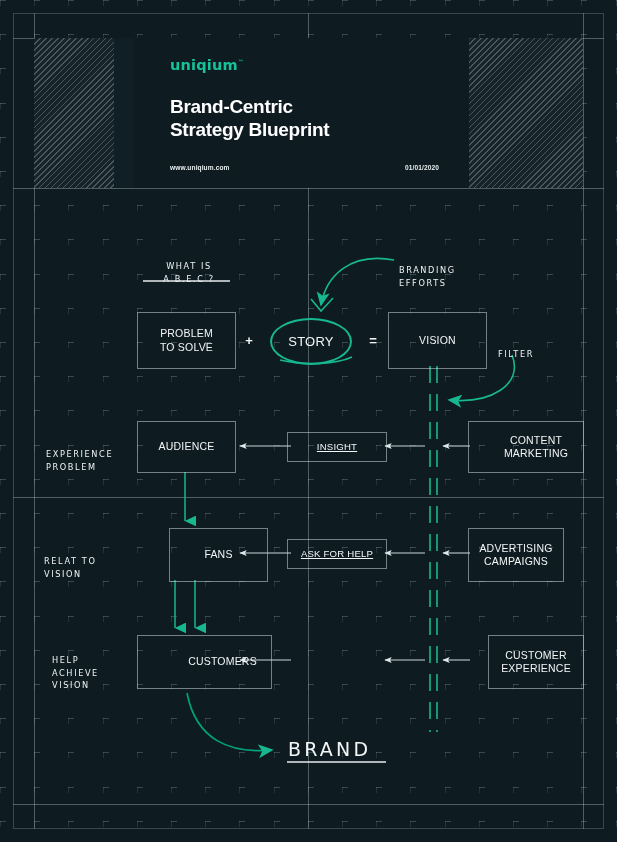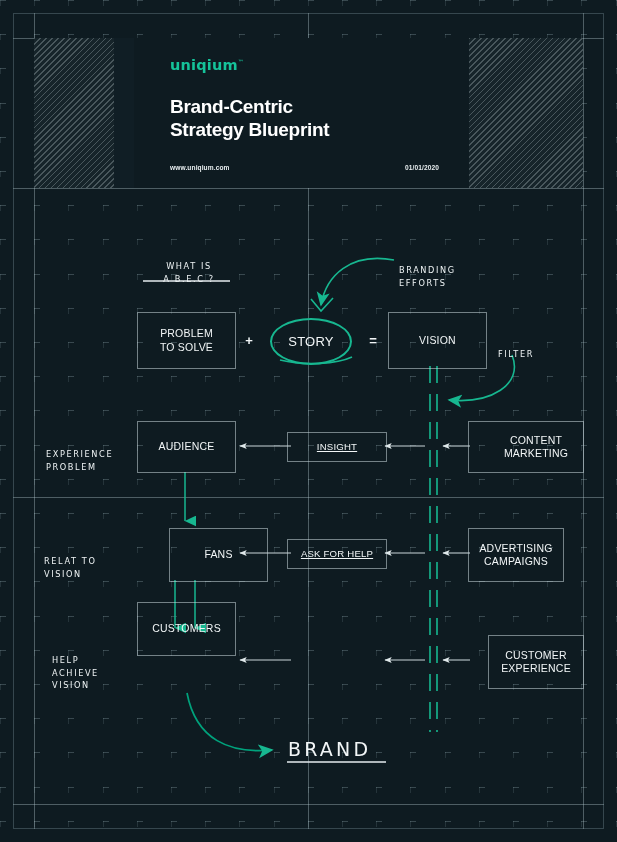--- a/index.html
+++ b/index.html
@@ -261,21 +261,21 @@
         <div>ADVERTISING</div>
         <div>CAMPAIGNS</div>
       </div>
     </div>
 
     <div class="hand" style="left:52px;top:642px;width:100px;">
       <div>HELP</div>
       <div>ACHIEVE</div>
       <div>VISION</div>
     </div>
-    <div class="box" style="left:137px;top:602px;width:97px;height:52px;">
+    <div class="box" style="left:137px;top:635px;width:97px;height:52px;padding-left:36px;">
       <span>CUSTOMERS</span>
     </div>
     <div class="box" style="left:488px;top:635px;width:94px;height:52px;">
       <div>
         <div>CUSTOMER</div>
         <div>EXPERIENCE</div>
       </div>
     </div>
 
     <div class="brand-word" style="left:288px;top:738px;">BRAND</div>

